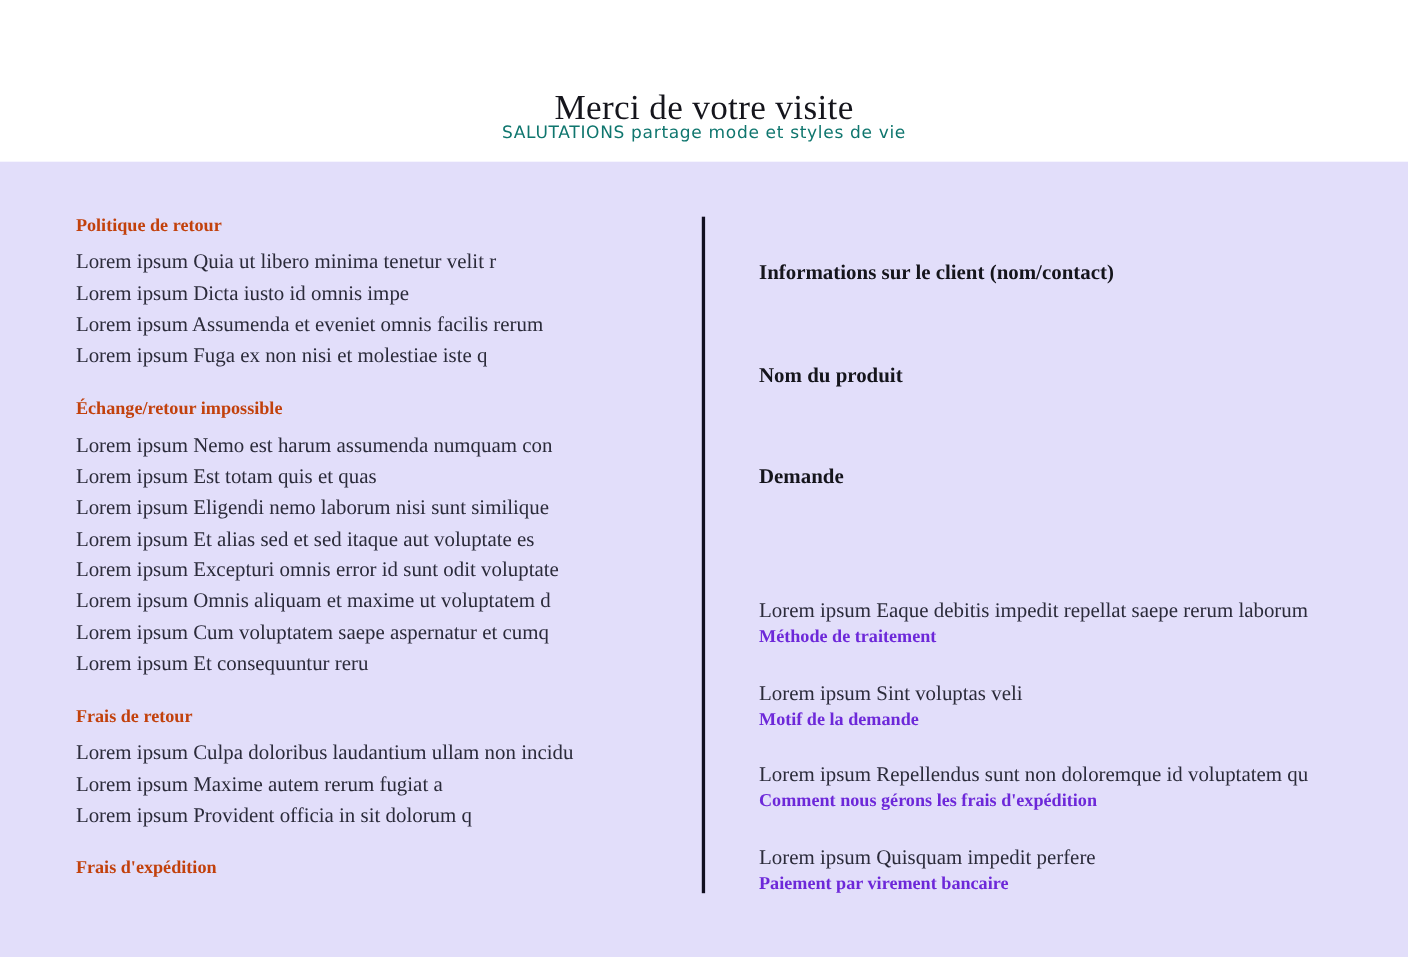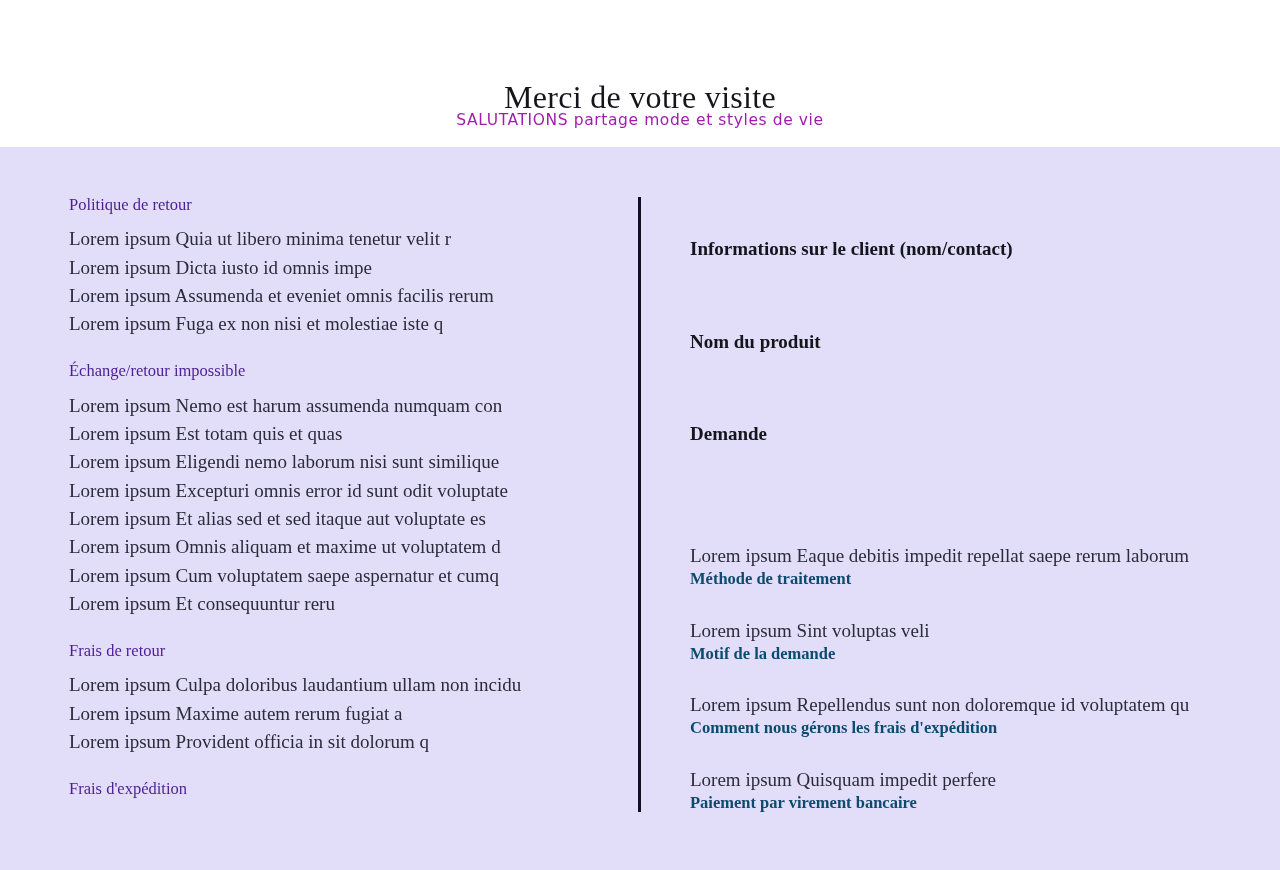--- a/index.html
+++ b/index.html
@@ -40,21 +40,21 @@
   }
   .header-subtitle {
     position: absolute;
     left: 0;
     top: 111px;
     width: 1280px;
     text-align: center;
     font-family: "DejaVu Sans", sans-serif;
     font-size: 15.5px;
     font-weight: 400;
-    color: #a21caf;
+    color: #0f766e;
     letter-spacing: 0.6px;
     line-height: 1.2;
   }
 
   
   .content {
     position: absolute;
     left: 0;
     top: 147px;
     width: 1280px;
@@ -85,22 +85,22 @@
 
   
   .block {
     margin-bottom: 22px;
   }
   .block:last-child { margin-bottom: 16px; }
 
   .block-heading {
     font-family: "Liberation Serif", serif;
     font-size: 16.5px;
-    font-weight: normal;
-    color: #4c1d95;
+    font-weight: bold;
+    color: #c2410c;
     line-height: 1.35;
     margin-bottom: 9px;
   }
   .block-line {
     font-family: "Liberation Serif", serif;
     font-size: 19px;
     font-weight: 400;
     color: #2b2b3a;
     line-height: 28.3px;
     white-space: nowrap;
@@ -124,21 +124,21 @@
     font-size: 19px;
     font-weight: 400;
     color: #2b2b3a;
     line-height: 26px;
     white-space: nowrap;
   }
   .pair-label {
     font-family: "Liberation Serif", serif;
     font-size: 16.5px;
     font-weight: bold;
-    color: #0c4a6e;
+    color: #6d28d9;
     line-height: 1.25;
   }
 </style>
 </head>
 <body>
 
 <div class="header-band">
   <div class="header-title">Merci de votre visite</div>
   <div class="header-subtitle">SALUTATIONS partage mode et styles de vie</div>
 </div>
@@ -153,22 +153,22 @@
         <div class="block-line">Lorem ipsum Quia ut libero minima tenetur velit r</div>
         <div class="block-line">Lorem ipsum Dicta iusto id omnis impe</div>
         <div class="block-line">Lorem ipsum Assumenda et eveniet omnis facilis rerum</div>
         <div class="block-line">Lorem ipsum Fuga ex non nisi et molestiae iste q</div>
       </div>
       <div class="block">
         <div class="block-heading">Échange/retour impossible</div>
         <div class="block-line">Lorem ipsum Nemo est harum assumenda numquam con</div>
         <div class="block-line">Lorem ipsum Est totam quis et quas</div>
         <div class="block-line">Lorem ipsum Eligendi nemo laborum nisi sunt similique</div>
+        <div class="block-line">Lorem ipsum Et alias sed et sed itaque aut voluptate es</div>
         <div class="block-line">Lorem ipsum Excepturi omnis error id sunt odit voluptate</div>
-        <div class="block-line">Lorem ipsum Et alias sed et sed itaque aut voluptate es</div>
         <div class="block-line">Lorem ipsum Omnis aliquam et maxime ut voluptatem d</div>
         <div class="block-line">Lorem ipsum Cum voluptatem saepe aspernatur et cumq</div>
         <div class="block-line">Lorem ipsum Et consequuntur reru</div>
       </div>
       <div class="block">
         <div class="block-heading">Frais de retour</div>
         <div class="block-line">Lorem ipsum Culpa doloribus laudantium ullam non incidu</div>
         <div class="block-line">Lorem ipsum Maxime autem rerum fugiat a</div>
         <div class="block-line">Lorem ipsum Provident officia in sit dolorum q</div>
       </div>

